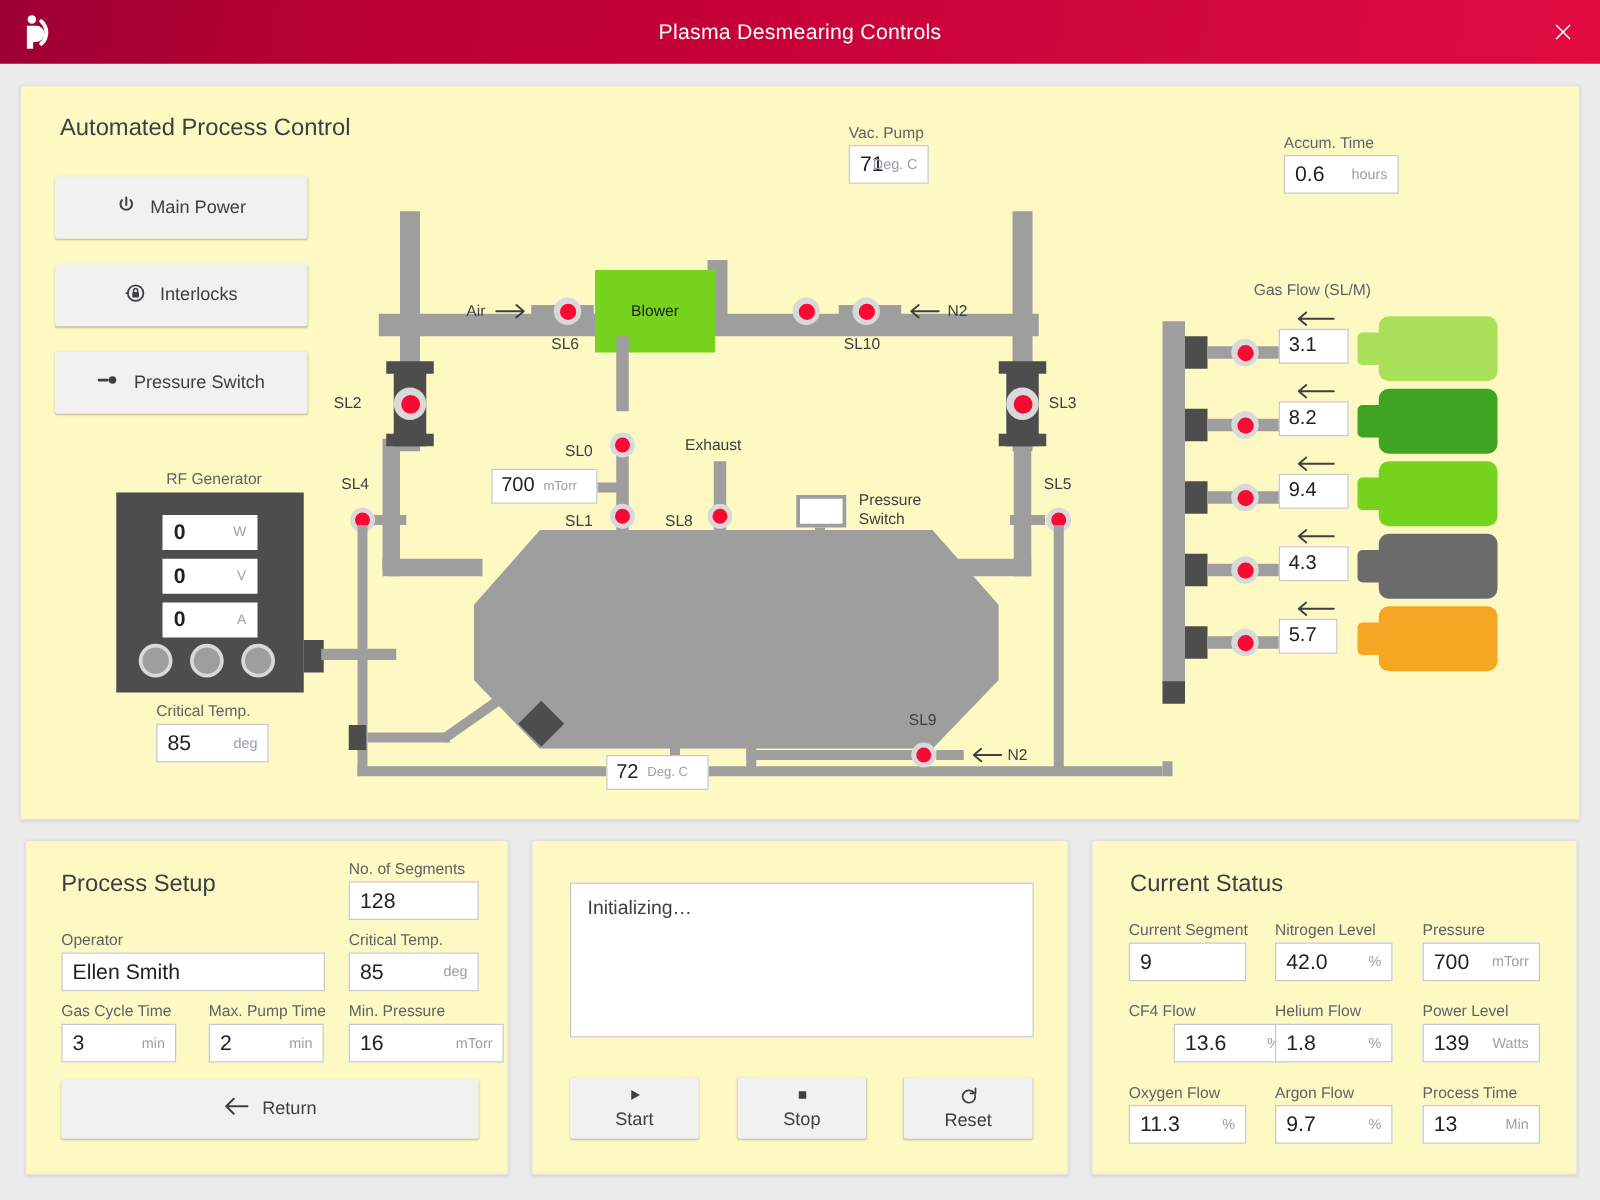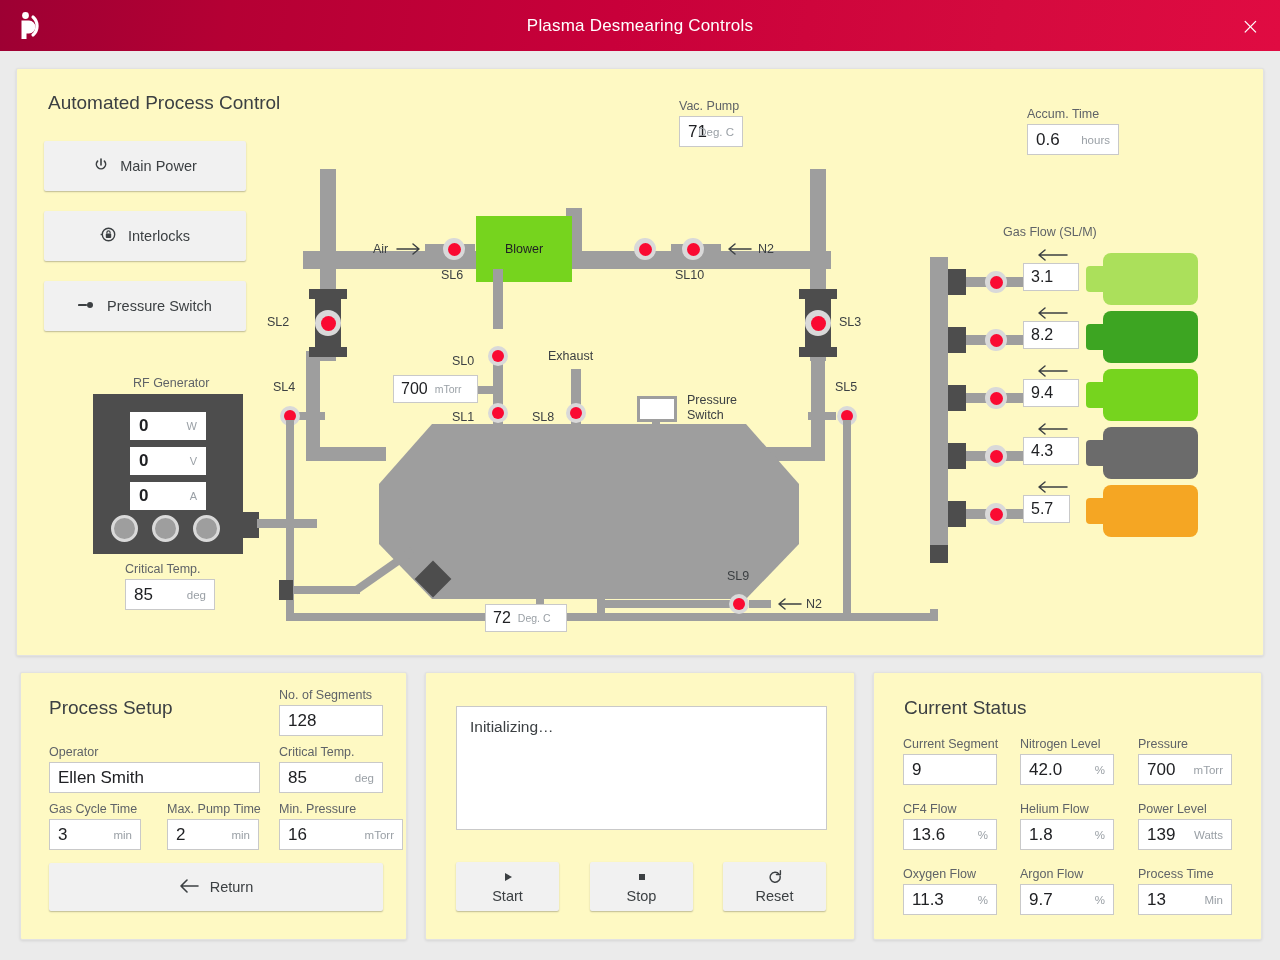--- a/index.html
+++ b/index.html
@@ -563,21 +563,21 @@
   <div class="field" style="left:264px; top:64px;">
     <span class="flabel">Pressure</span>
     <div class="fbox" style="width:94px;">
       <span class="fval">700</span>
       <span class="funit">mTorr</span>
     </div>
   </div>
 
   <div class="field" style="left:29px; top:129px;">
     <span class="flabel">CF4 Flow</span>
-    <div class="fbox" style="width:94px;">
+    <div class="fbox" style="width:94px;margin-left:36px;">
       <span class="fval">13.6</span>
       <span class="funit">%</span>
     </div>
   </div>
   <div class="field" style="left:146px; top:129px;">
     <span class="flabel">Helium Flow</span>
     <div class="fbox" style="width:94px;">
       <span class="fval">1.8</span>
       <span class="funit">%</span>
     </div>

